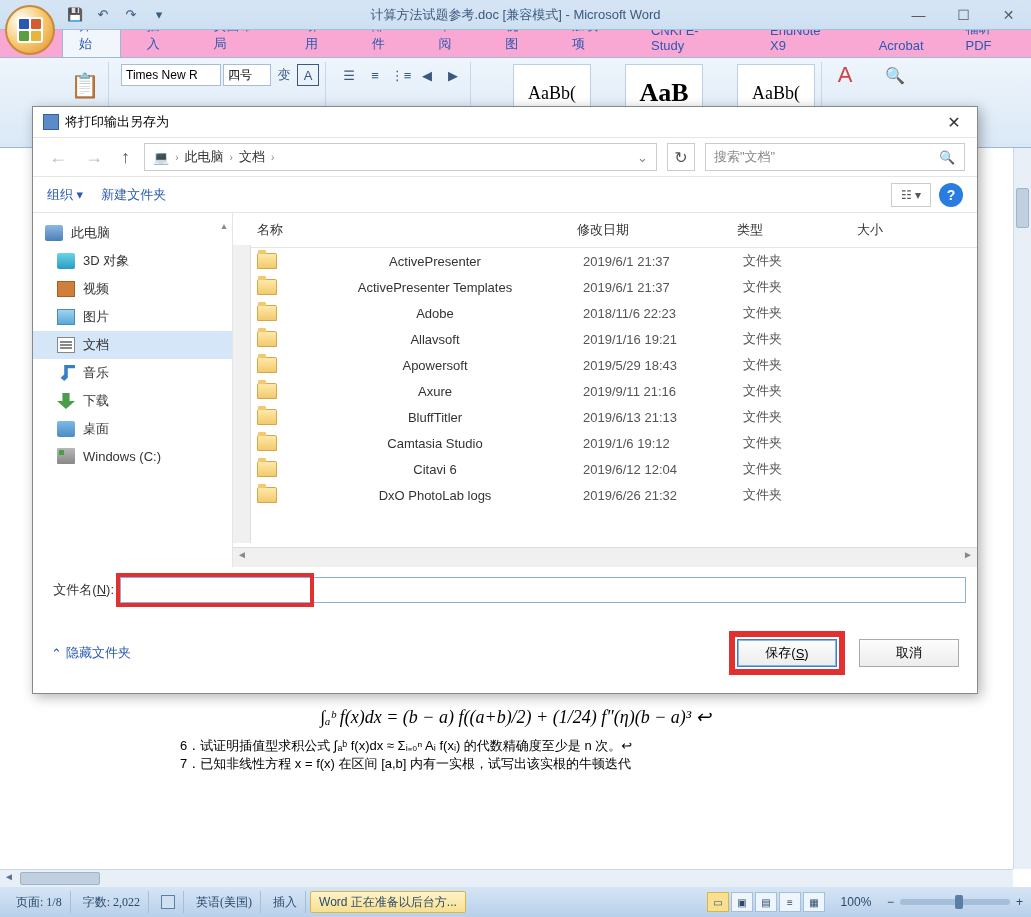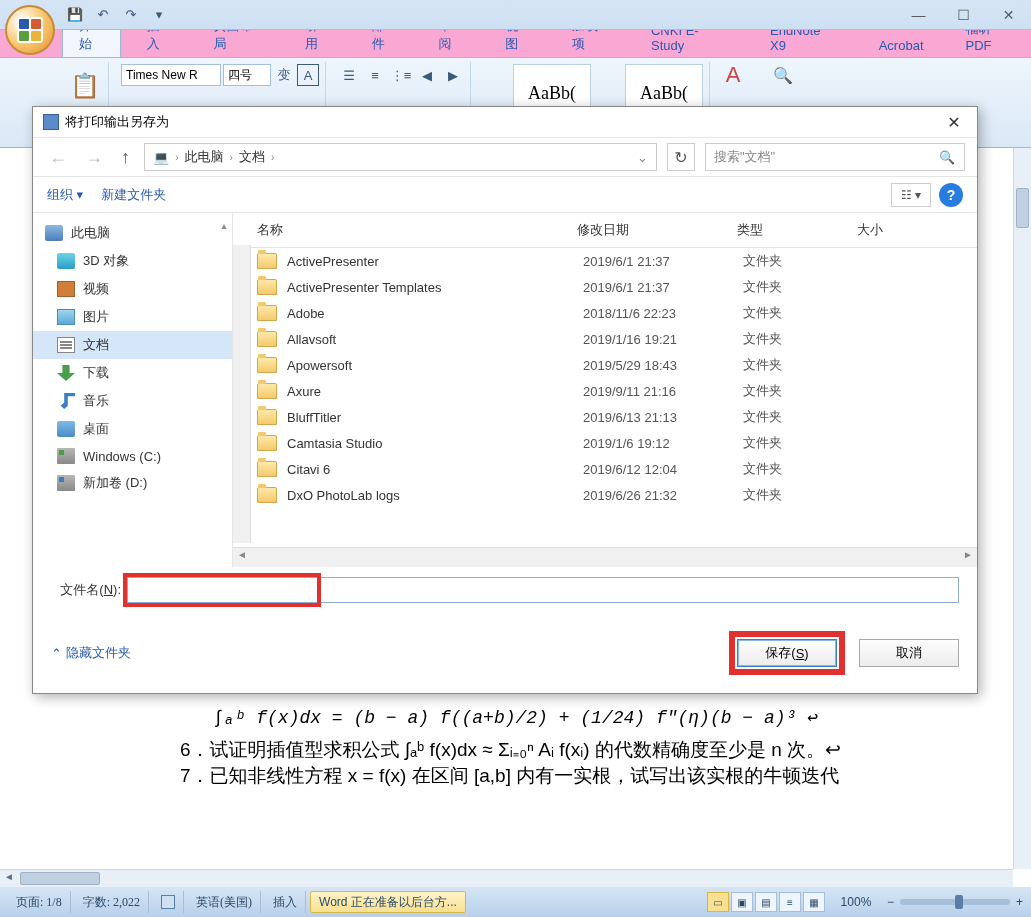--- a/index.html
+++ b/index.html
@@ -79,28 +79,28 @@
 .file-scroll-left{position:absolute;left:0;top:32px;bottom:24px;width:18px;background:#f0f0f0;border-right:1px solid #ddd;}
 .file-header { display: flex; padding: 8px 12px 8px 24px; font-size: 13px; color: #333; border-bottom: 1px solid #e5e5e5; }
 .fh-name { flex: 0 0 320px; }
 .fh-date { flex: 0 0 160px; }
 .fh-type { flex: 0 0 120px; }
 .fh-size { flex: 1; }
 .file-list { flex: 1; overflow-y: auto; padding-left:18px; }
 .file-row { display: flex; align-items: center; padding: 4px 12px 4px 6px; font-size: 13px; color: #333; }
 .folder-icon { width: 20px; height: 16px; background: linear-gradient(#ffe9a8, #f2c96e); border: 1px solid #d4a84a; border-radius: 2px 2px 0 0; margin-right: 10px; position: relative; }
 .folder-icon::before { content: ""; position: absolute; top: -4px; left: 0; width: 8px; height: 4px; background: #f2c96e; border-radius: 1px 1px 0 0; }
-.fr-name { flex: 0 0 296px; }
+.fr-name { flex: 0 0 296px; text-align: center; }
 .fr-date { flex: 0 0 160px; color: #555; }
 .fr-type { flex: 0 0 120px; color: #555; }
 .file-hscroll { height: 20px; background: #f0f0f0; border-top: 1px solid #ddd; position: relative; }
 .file-hscroll::before{content:"◄";position:absolute;left:4px;top:1px;font-size:10px;color:#888;}
 .file-hscroll::after{content:"►";position:absolute;right:4px;top:1px;font-size:10px;color:#888;}
 
-.dialog-fields { padding: 10px 18px 6px; }
+.dialog-fields { padding: 10px 11px 6px; }
 .field-row { display: flex; align-items: center; margin-bottom: 8px; }
 .field-label { width: 76px; text-align: right; font-size: 13px; color: #333; padding-right: 6px; }
 .field-label u { text-decoration: underline; }
 .field-input { flex: 1; height: 26px; border: 1px solid #8ab0d6; background: #fff; padding: 0 6px; font-size: 13px; position: relative; }
 .field-input.combo::after { content: "▾"; position: absolute; right: 6px; top: 4px; color: #555; font-size: 12px; }
 .filename-box { position: relative; }
 
 .dialog-footer { display: flex; align-items: center; padding: 14px 18px 18px; gap: 14px; }
 .hide-folders { font-size: 13px; color: #2a5ab0; cursor: pointer; display: flex; align-items: center; gap: 4px; }
 .footer-spacer { flex: 1; }
@@ -109,22 +109,22 @@
 .save-highlight { position: relative; padding: 8px; }
 .save-highlight::before { content: ""; position: absolute; inset: 0; border: 6px solid #e03030; pointer-events: none; }
 
 
 .doc-area { position: absolute; left: 0; top: 148px; right: 0; bottom: 30px; background: #fff; padding: 550px 60px 0; overflow: hidden; font-family: "SimSun", serif; }
 .doc-scroll-v { position: absolute; right: 0; top: 148px; bottom: 48px; width: 18px; background: #e8eff6; border-left: 1px solid #ccd8e4; }
 .doc-scroll-v .thumb{position:absolute;left:2px;right:2px;top:40px;height:40px;background:#c0d0e0;border:1px solid #a0b4c8;border-radius:2px;}
 .doc-scroll-h { position: absolute; left: 0; right: 18px; bottom: 30px; height: 18px; background: #e8eff6; border-top: 1px solid #ccd8e4; }
 .doc-scroll-h .thumb{position:absolute;top:2px;bottom:2px;left:20px;width:80px;background:#c0d0e0;border:1px solid #a0b4c8;border-radius:2px;}
 .doc-scroll-h::before{content:"◄";position:absolute;left:4px;top:1px;font-size:10px;color:#5a7290;}
-.formula { font-family: Liberation Mono, monospace; font-size: 18px; text-align: center; margin: 8px 0; font-style: italic; }
-.doc-line { font-size: 19px; margin: 0 0; padding-left: 120px; }
+.formula { font-family: Liberation Serif, serif; font-size: 18px; text-align: center; margin: 8px 0; font-style: italic; }
+.doc-line { font-size: 13px; margin: 0 0; padding-left: 120px; }
 
 
 .statusbar { position: absolute; left: 0; right: 0; bottom: 0; height: 30px; background: linear-gradient(#d6e5f5, #b8d0ea); display: flex; align-items: center; padding: 0 8px; font-size: 12px; color: #2a4a6a; gap: 4px; }
 .sb-item { padding: 0 8px; border-right: 1px solid #a6bfd9; height: 22px; display: flex; align-items: center; gap: 4px; font-family: Liberation Serif, serif; }
 .sb-task { background: linear-gradient(#fff3c8, #f8e090); border: 1px solid #d4b84a; padding: 0 8px; height: 22px; display: flex; align-items: center; border-radius: 2px; }
 .sb-right { margin-left: auto; display: flex; align-items: center; gap: 6px; }
 .view-icons { display: flex; gap: 2px; }
 .vi { width: 22px; height: 20px; border: 1px solid #a6bfd9; background: #eef5fc; display: flex; align-items: center; justify-content: center; font-size: 10px; }
 .vi.active { background: #f8e090; border-color: #d4b84a; }
 .zoom-slider { width: 110px; height: 6px; background: #a6bfd9; position: relative; border-radius: 3px; }
@@ -143,20 +143,21 @@
         <span></span>
         <span></span>
       </div>
     </div>
   <div class="qat">
     <div class="qat-btn">💾</div>
     <div class="qat-btn">↶</div>
     <div class="qat-btn">↷</div>
     <div class="qat-btn">▾</div>
   </div>
+  <div class="title-text">计算方法试题参考.doc [兼容模式] - Microsoft Word</div>
   <div class="winbtns">
     <div>―</div>
     <div>☐</div>
     <div>✕</div>
   </div>
 </div>
 
 <div class="ribbon-tabs">
   <div class="rtab active">开始</div>
   <div class="rtab">插入</div>
@@ -187,20 +188,21 @@
   <div class="ribbon-group">
     <div class="rbtn">☰</div>
     <div class="rbtn">≡</div>
     <div class="rbtn">⋮≡</div>
     <div class="rbtn">◀</div>
     <div class="rbtn">▶</div>
   </div>
   <div class="ribbon-group">
     <div class="styles-preview">
       <div class="style-box">AaBb(</div>
+      <div class="style-box big">AaB</div>
       <div class="style-box">AaBb(</div>
     </div>
   </div>
   <div class="ribbon-group" style="border-right:none;">
     <div class="rbtn" style="font-size:22px;color:#c44;">A</div>
     <div style="width:20px"></div>
     <div class="rbtn" style="font-size:16px;color:#2a7de0;">🔍</div>
   </div>
 </div>
 
@@ -270,38 +272,34 @@
           </div>
           <div class="tree-item">
             <span class="tree-icon ti-pic"></span>
             <span>图片</span>
           </div>
           <div class="tree-item selected">
             <span class="tree-icon ti-doc"></span>
             <span>文档</span>
           </div>
           <div class="tree-item">
+            <span class="tree-icon ti-music"></span>
+            <span>音乐</span>
+          </div>
+          <div class="tree-item">
             <span class="tree-icon ti-down"></span>
             <span>下载</span>
           </div>
           <div class="tree-item">
-            <span class="tree-icon ti-music"></span>
-            <span>音乐</span>
-          </div>
-          <div class="tree-item">
             <span class="tree-icon ti-desk"></span>
             <span>桌面</span>
           </div>
           <div class="tree-item">
             <span class="tree-icon ti-drive"></span>
             <span>Windows (C:)</span>
-          </div>
-          <div class="tree-item">
-            <span class="tree-icon ti-drive d"></span>
-            <span>新加卷 (D:)</span>
           </div>
         </div>
     </div>
     <div class="file-panel">
       <div class="file-scroll-left"></div>
       <div class="file-header">
         <div class="fh-name">名称</div>
         <div class="fh-date">修改日期</div>
         <div class="fh-type">类型</div>
         <div class="fh-size">大小</div>

